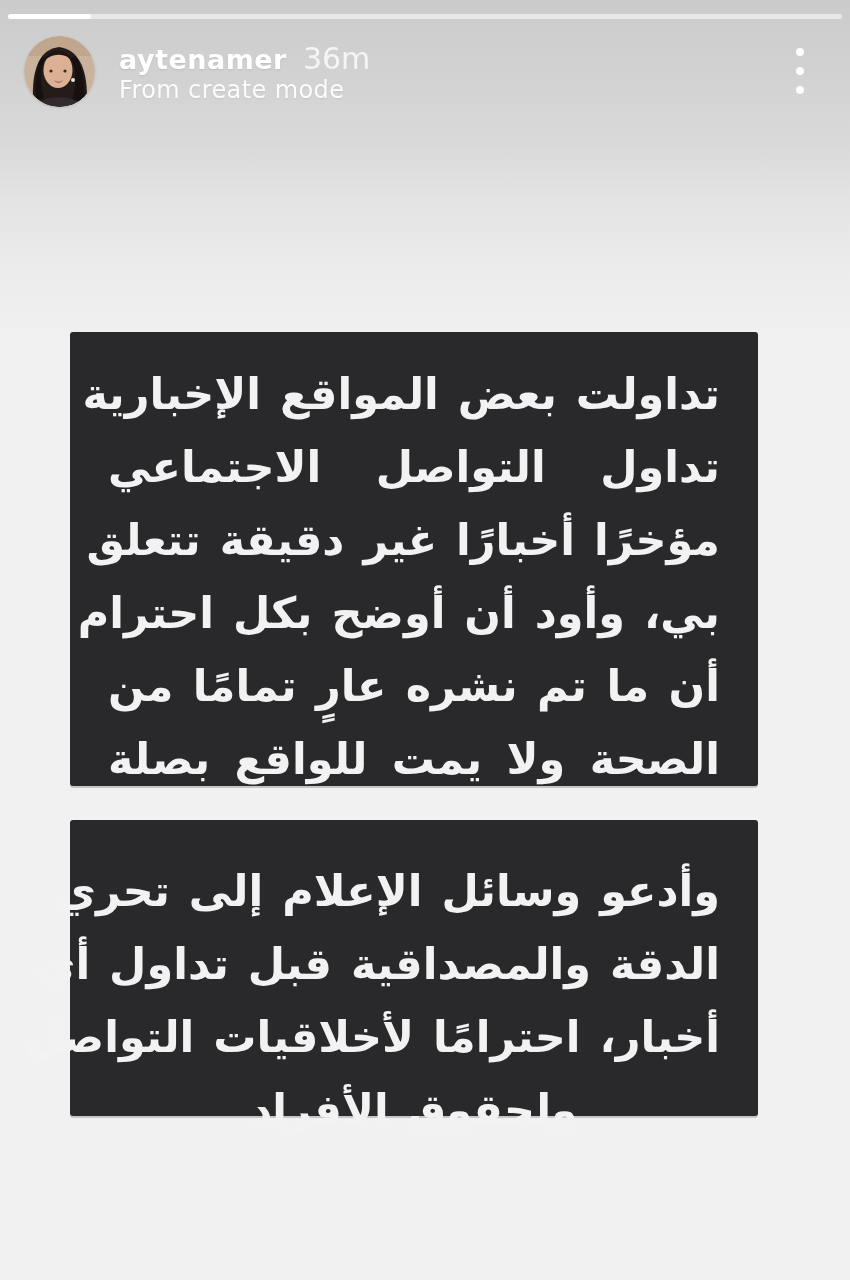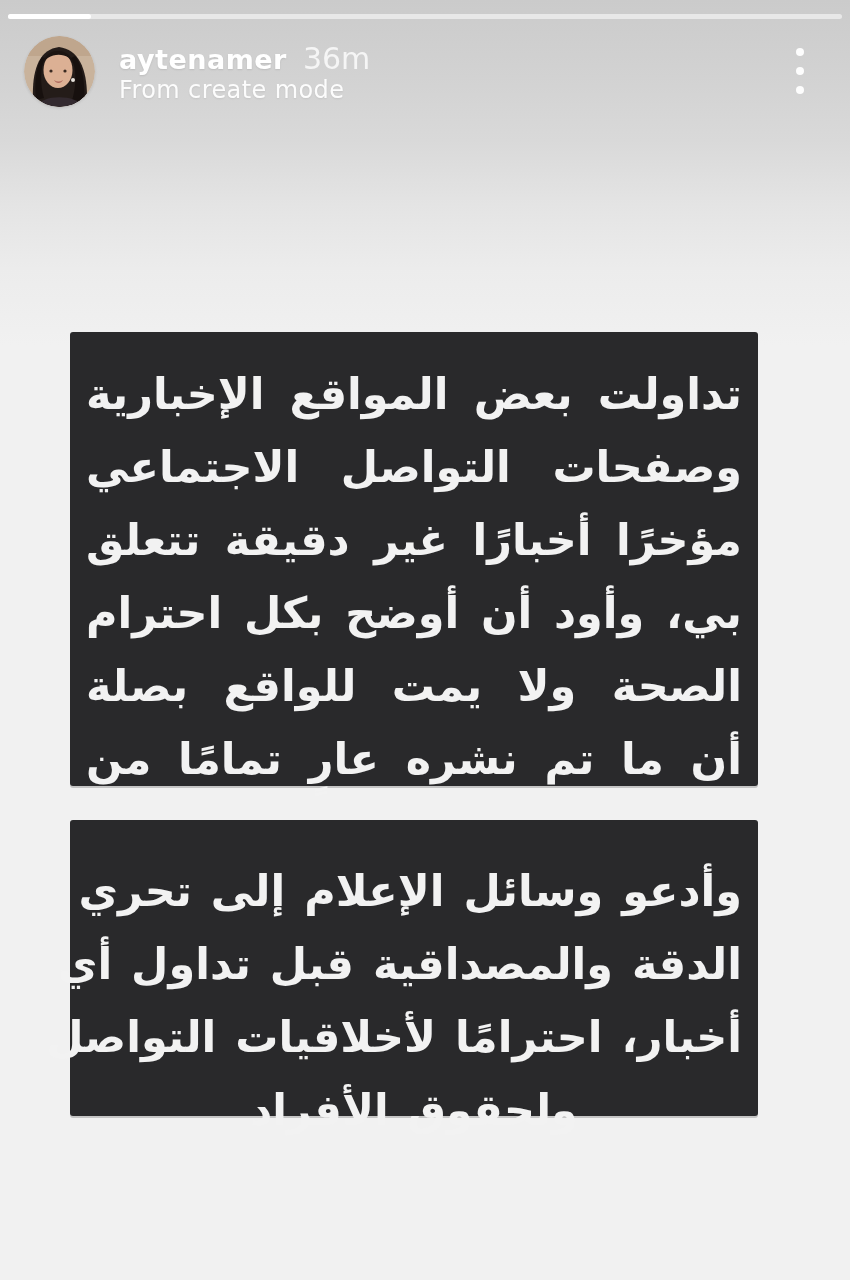--- a/index.html
+++ b/index.html
@@ -63,21 +63,21 @@
     width: 8px; height: 8px; border-radius: 50%;
     background: rgba(255,255,255,0.95);
   }
 
   
   .card {
     position: absolute; left: 70px; width: 688px;
     background: #29292b; border-radius: 3px;
     box-shadow: 0 2px 0 rgba(0,0,0,0.18);
     direction: rtl; box-sizing: border-box;
-    padding: 0 16px;
+    padding: 0 38px;
   }
   .card-1 { top: 332px; height: 454px; padding-top: 26px; }
   .card-2 { top: 820px; height: 296px; padding-top: 35px; }
   .card-line {
     color: #f2f2f2; font-size: 43px; font-weight: 700;
     line-height: 73px; white-space: nowrap;
     text-align: justify; text-align-last: justify;
     word-spacing: 4px;
   }
   .card-line.center-last {
@@ -125,25 +125,25 @@
 </div>
 
 <div class="menu-button">
   <span class="dot"></span>
   <span class="dot"></span>
   <span class="dot"></span>
 </div>
 
 <div class="card card-1">
   <div class="card-line">تداولت بعض المواقع الإخبارية</div>
-  <div class="card-line">وصفحات التواصل الاجتماعي</div>
+  <div class="card-line">تداول التواصل الاجتماعي</div>
   <div class="card-line">مؤخرًا أخبارًا غير دقيقة تتعلق</div>
   <div class="card-line">بي، وأود أن أوضح بكل احترام</div>
+  <div class="card-line">أن ما تم نشره عارٍ تمامًا من</div>
   <div class="card-line">الصحة ولا يمت للواقع بصلة</div>
-  <div class="card-line">أن ما تم نشره عارٍ تمامًا من</div>
 </div>
 
 <div class="card card-2">
   <div class="card-line">وأدعو وسائل الإعلام إلى تحري</div>
   <div class="card-line">الدقة والمصداقية قبل تداول أي</div>
   <div class="card-line">أخبار، احترامًا لأخلاقيات التواصل</div>
   <div class="card-line center-last">ولحقوق الأفراد</div>
 </div>
 
 </body></html>

